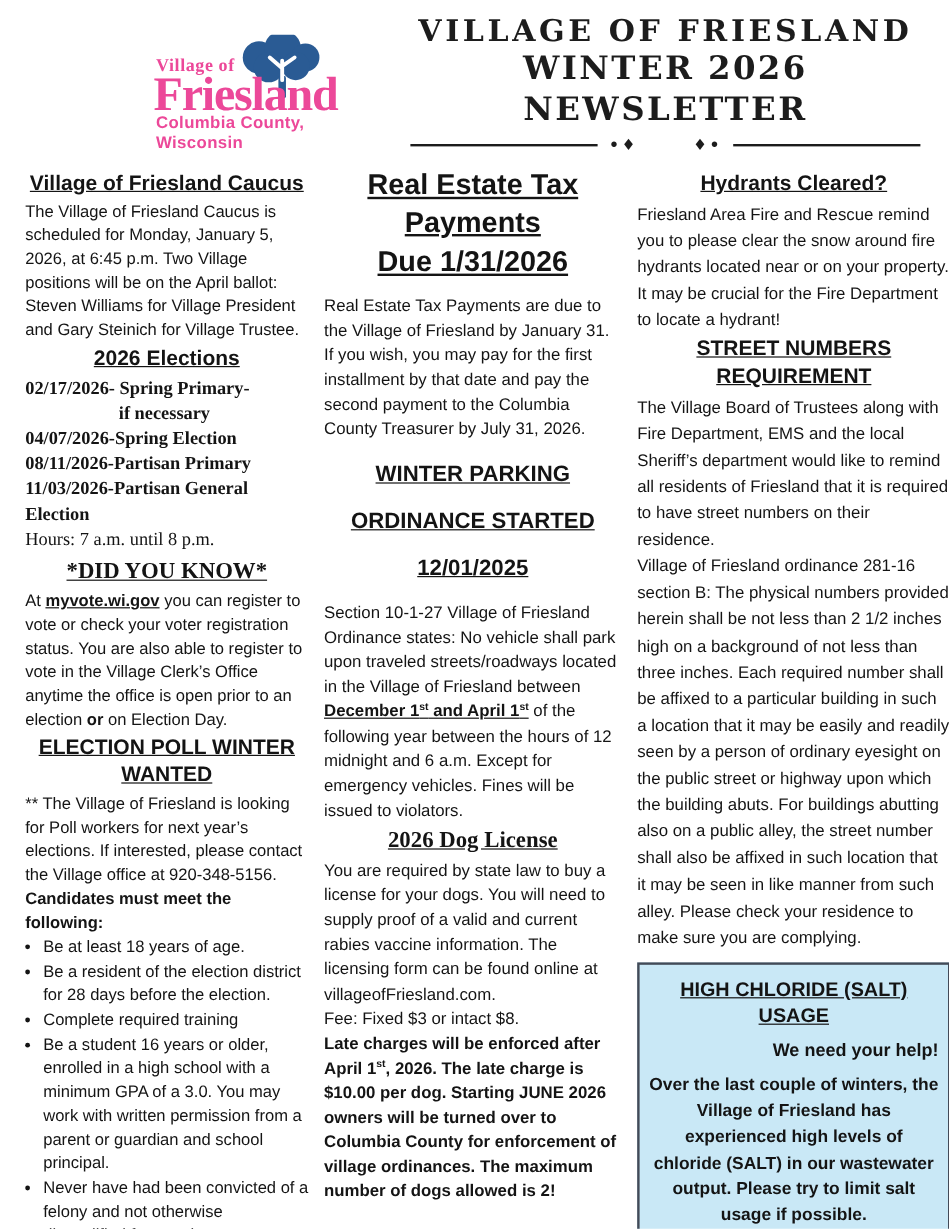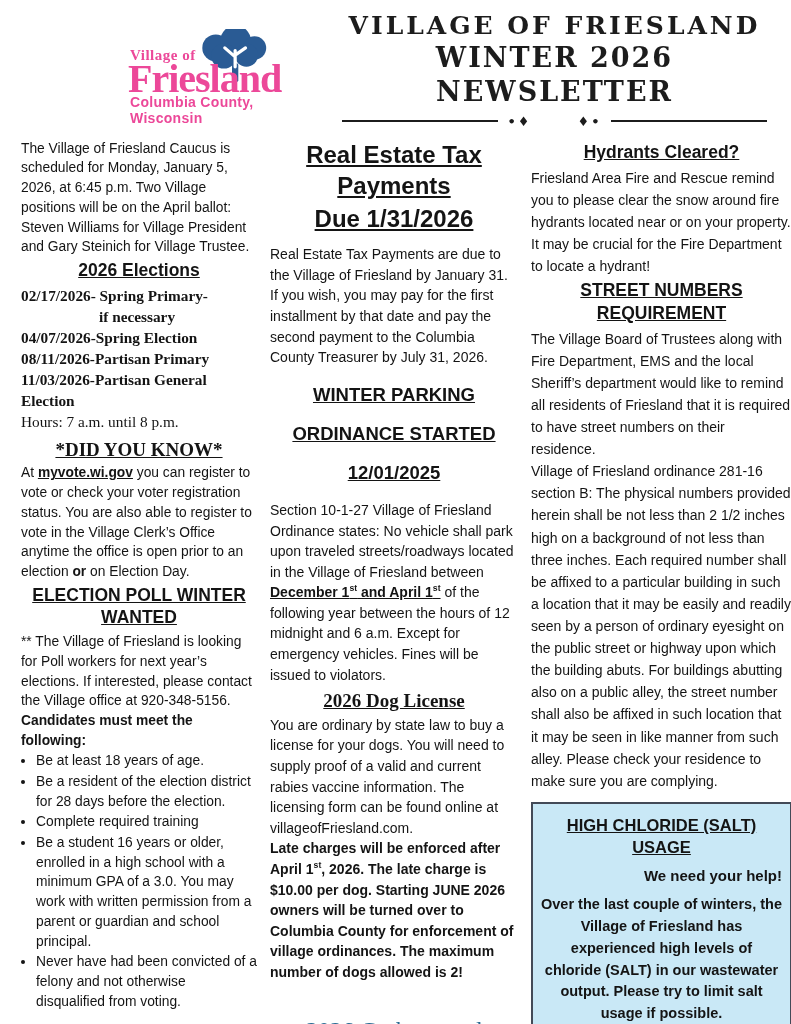--- a/index.html
+++ b/index.html
@@ -95,20 +95,21 @@
       <span class="orn-gap"></span>
       <span class="orn-glyph">♦•</span>
       <span class="orn-line"></span>
     </div>
   </div>
 </div>
 
 <div class="content">
 
   <div class="col col-left">
+    <div class="h-sans">Village of Friesland Caucus</div>
     <div class="body">The Village of Friesland Caucus is scheduled for Monday, January 5, 2026, at 6:45 p.m. Two Village positions will be on the April ballot: Steven Williams for Village President and Gary Steinich for Village Trustee.</div>
 
     <div class="h-sans">2026 Elections</div>
     <div class="elections-lines">
       <div>02/17/2026- Spring Primary-</div>
       <div class="line-indent">if necessary</div>
       <div>04/07/2026-Spring Election</div>
       <div>08/11/2026-Partisan Primary</div>
       <div>11/03/2026-Partisan General Election</div>
     </div>
@@ -138,21 +139,22 @@
     <div class="body">Real Estate Tax Payments are due to the Village of Friesland by January 31. If you wish, you may pay for the first installment by that date and pay the second payment to the Columbia County Treasurer by July 31, 2026.</div>
 
     <div class="wp-head">WINTER PARKING</div>
     <div class="wp-head">ORDINANCE STARTED</div>
     <div class="wp-head">12/01/2025</div>
     <div class="body">
       <span>Section 10-1-27 Village of Friesland Ordinance states: No vehicle shall park upon traveled streets/roadways located in the Village of Friesland between </span><span class="ul-bold"><span>December 1</span><sup>st</sup><span> and April 1</span><sup>st</sup></span><span> of the following year between the hours of 12 midnight and 6 a.m. Except for emergency vehicles. Fines will be issued to violators.</span>
     </div>
 
     <div class="h-serif">2026 Dog License</div>
-    <div class="body">You are ordinary by state law to buy a license for your dogs. You will need to supply proof of a valid and current rabies vaccine information. The licensing form can be found online at villageofFriesland.com.</div>
+    <div class="body">You are required by state law to buy a license for your dogs. You will need to supply proof of a valid and current rabies vaccine information. The licensing form can be found online at villageofFriesland.com.</div>
+    <div class="body">Fee: Fixed $3 or intact $8.</div>
     <div class="body bold">
       <span>Late charges will be enforced after April 1</span><sup>st</sup><span>, 2026. The late charge is $10.00 per dog. Starting JUNE 2026 owners will be turned over to Columbia County for enforcement of village ordinances. The maximum number of dogs allowed is 2!</span>
     </div>
 
     <div class="garbage" style="color:#266a92;">2026 Garbage and Recycling Schedule on the back side of the newsletter.</div>
   </div>
 
   <div class="col col-right">
     <div class="h-sans">Hydrants Cleared?</div>
     <div class="body">Friesland Area Fire and Rescue remind you to please clear the snow around fire hydrants located near or on your property. It may be crucial for the Fire Department to locate a hydrant!</div>

